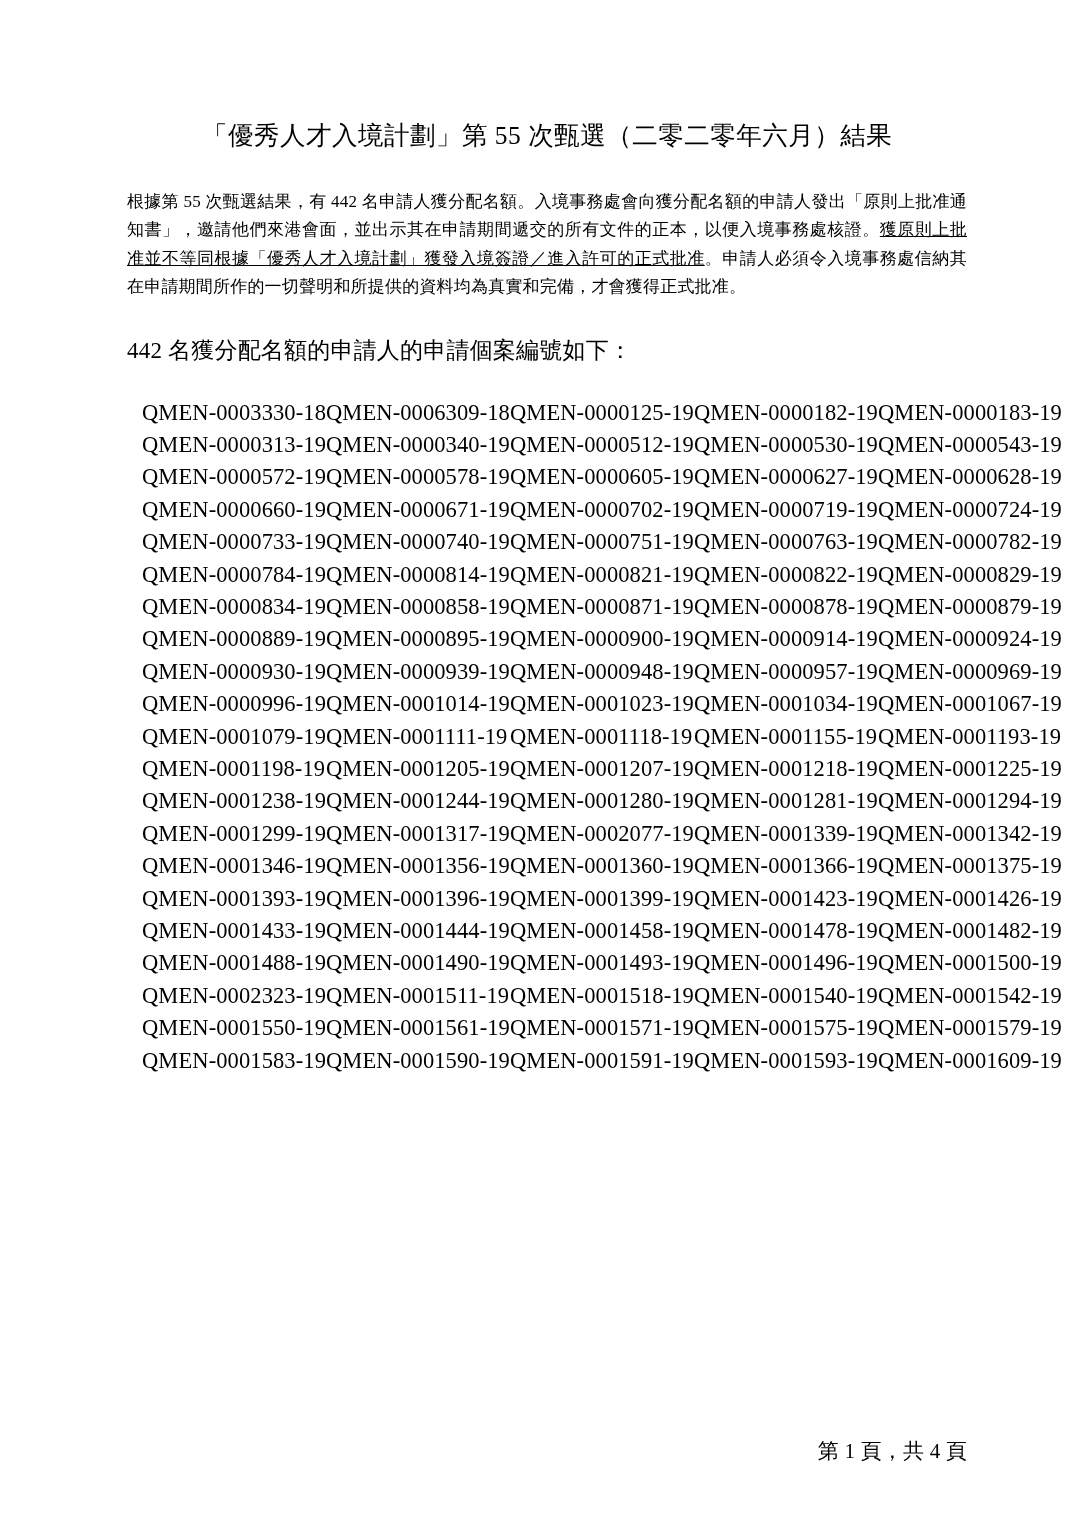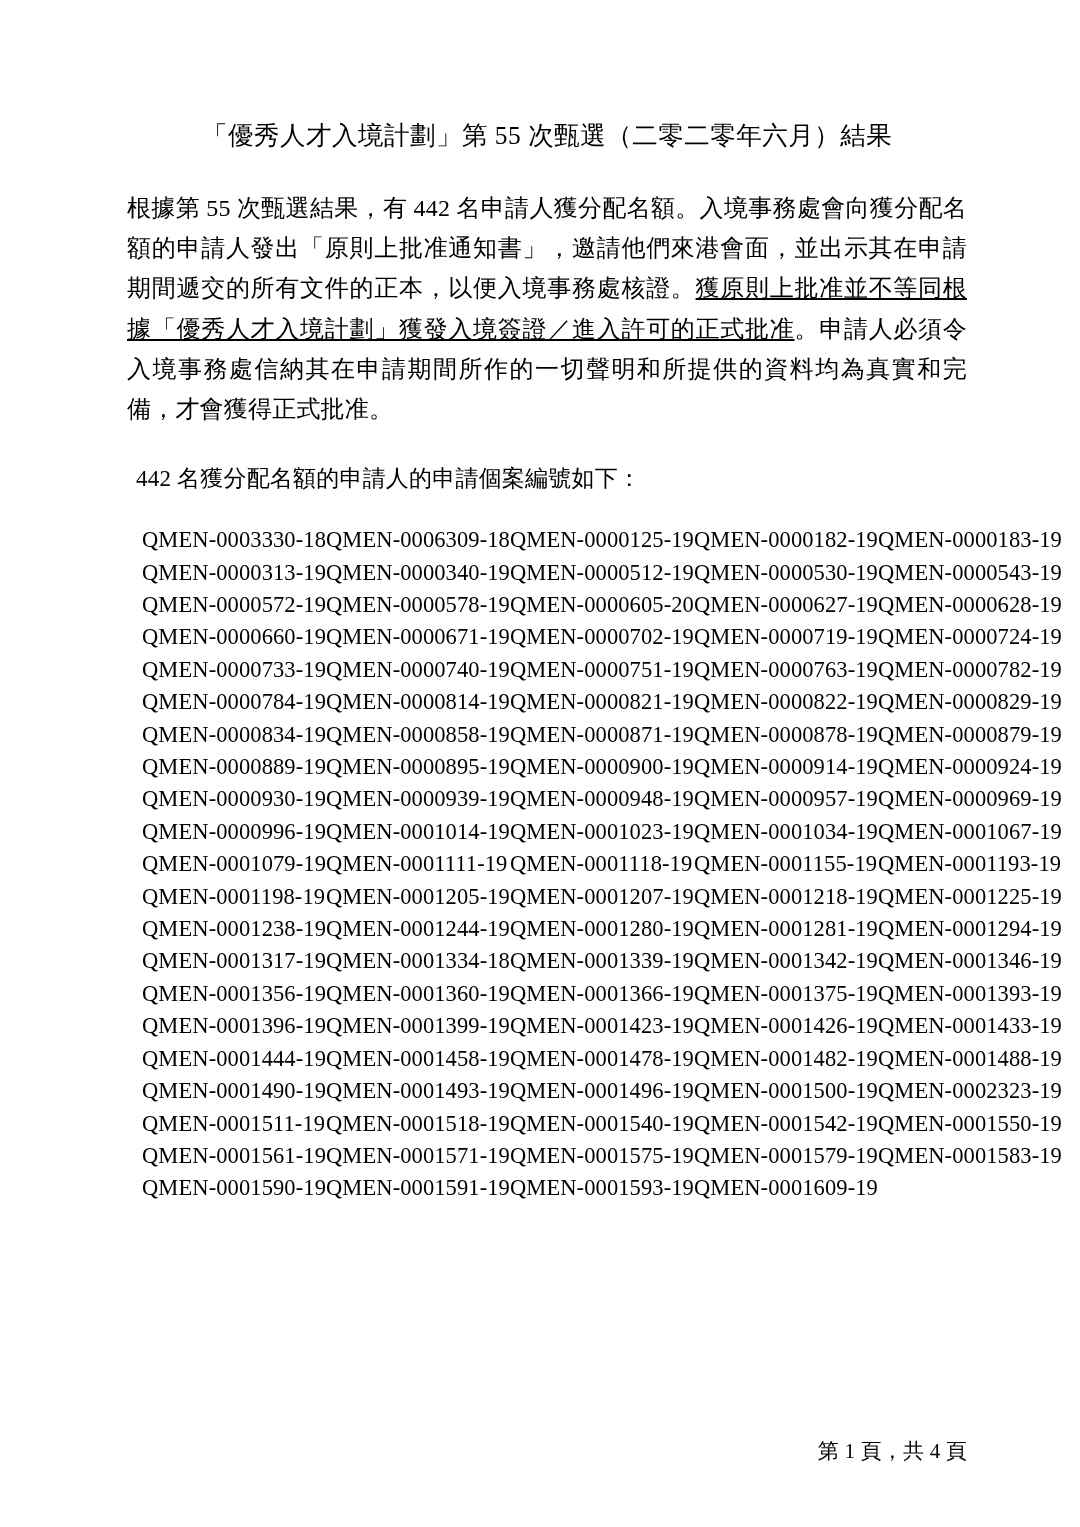--- a/index.html
+++ b/index.html
@@ -26,37 +26,37 @@
   }
   .doc-title {
     text-align: center;
     font-size: 25.5px;
     line-height: 1.4;
     letter-spacing: 0.5px;
     margin: 0 0 34px 0;
     font-weight: normal;
   }
   .body-para {
-    font-size: 24px;
+    font-size: 17px;
     line-height: 1.68;
     text-align: justify;
     text-justify: inter-ideograph;
     margin: 0 0 0 0;
     letter-spacing: 0.2px;
   }
   .para-block {
     margin-bottom: 30px;
   }
   .underline {
     text-decoration: underline;
   }
   .count-line {
     font-size: 23px;
     line-height: 1.68;
-    margin: 0 0 26px 9px;
+    margin: 0 0 26px 0;
     letter-spacing: 0.2px;
   }
   .case-grid {
     display: grid;
     grid-template-columns: repeat(5, 1fr);
     column-gap: 0px;
     row-gap: 0px;
     padding-left: 15px;
     padding-right: 6px;
   }
@@ -94,21 +94,21 @@
       <div class="case-cell">QMEN-0000125-19</div>
       <div class="case-cell">QMEN-0000182-19</div>
       <div class="case-cell">QMEN-0000183-19</div>
       <div class="case-cell">QMEN-0000313-19</div>
       <div class="case-cell">QMEN-0000340-19</div>
       <div class="case-cell">QMEN-0000512-19</div>
       <div class="case-cell">QMEN-0000530-19</div>
       <div class="case-cell">QMEN-0000543-19</div>
       <div class="case-cell">QMEN-0000572-19</div>
       <div class="case-cell">QMEN-0000578-19</div>
-      <div class="case-cell">QMEN-0000605-20</div>
+      <div class="case-cell">QMEN-0000605-19</div>
       <div class="case-cell">QMEN-0000627-19</div>
       <div class="case-cell">QMEN-0000628-19</div>
       <div class="case-cell">QMEN-0000660-19</div>
       <div class="case-cell">QMEN-0000671-19</div>
       <div class="case-cell">QMEN-0000702-19</div>
       <div class="case-cell">QMEN-0000719-19</div>
       <div class="case-cell">QMEN-0000724-19</div>
       <div class="case-cell">QMEN-0000733-19</div>
       <div class="case-cell">QMEN-0000740-19</div>
       <div class="case-cell">QMEN-0000751-19</div>
@@ -147,22 +147,23 @@
       <div class="case-cell">QMEN-0001198-19</div>
       <div class="case-cell">QMEN-0001205-19</div>
       <div class="case-cell">QMEN-0001207-19</div>
       <div class="case-cell">QMEN-0001218-19</div>
       <div class="case-cell">QMEN-0001225-19</div>
       <div class="case-cell">QMEN-0001238-19</div>
       <div class="case-cell">QMEN-0001244-19</div>
       <div class="case-cell">QMEN-0001280-19</div>
       <div class="case-cell">QMEN-0001281-19</div>
       <div class="case-cell">QMEN-0001294-19</div>
+      <div class="case-cell">QMEN-0001299-19</div>
       <div class="case-cell">QMEN-0001317-19</div>
-      <div class="case-cell">QMEN-0001334-18</div>
+      <div class="case-cell">QMEN-0002077-19</div>
       <div class="case-cell">QMEN-0001339-19</div>
       <div class="case-cell">QMEN-0001342-19</div>
       <div class="case-cell">QMEN-0001346-19</div>
       <div class="case-cell">QMEN-0001356-19</div>
       <div class="case-cell">QMEN-0001360-19</div>
       <div class="case-cell">QMEN-0001366-19</div>
       <div class="case-cell">QMEN-0001375-19</div>
       <div class="case-cell">QMEN-0001393-19</div>
       <div class="case-cell">QMEN-0001396-19</div>
       <div class="case-cell">QMEN-0001399-19</div>

